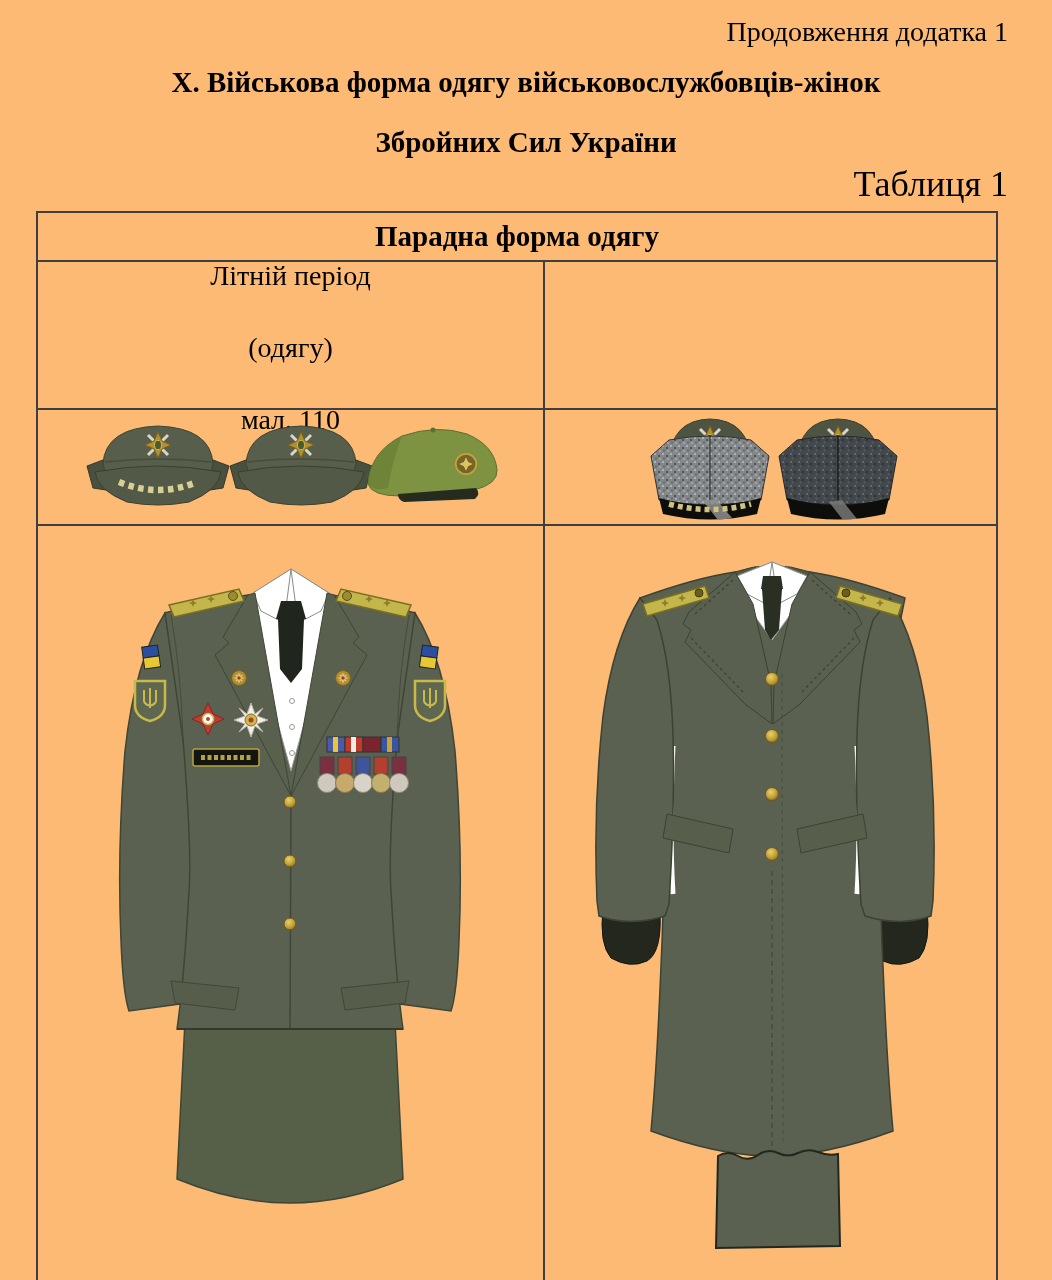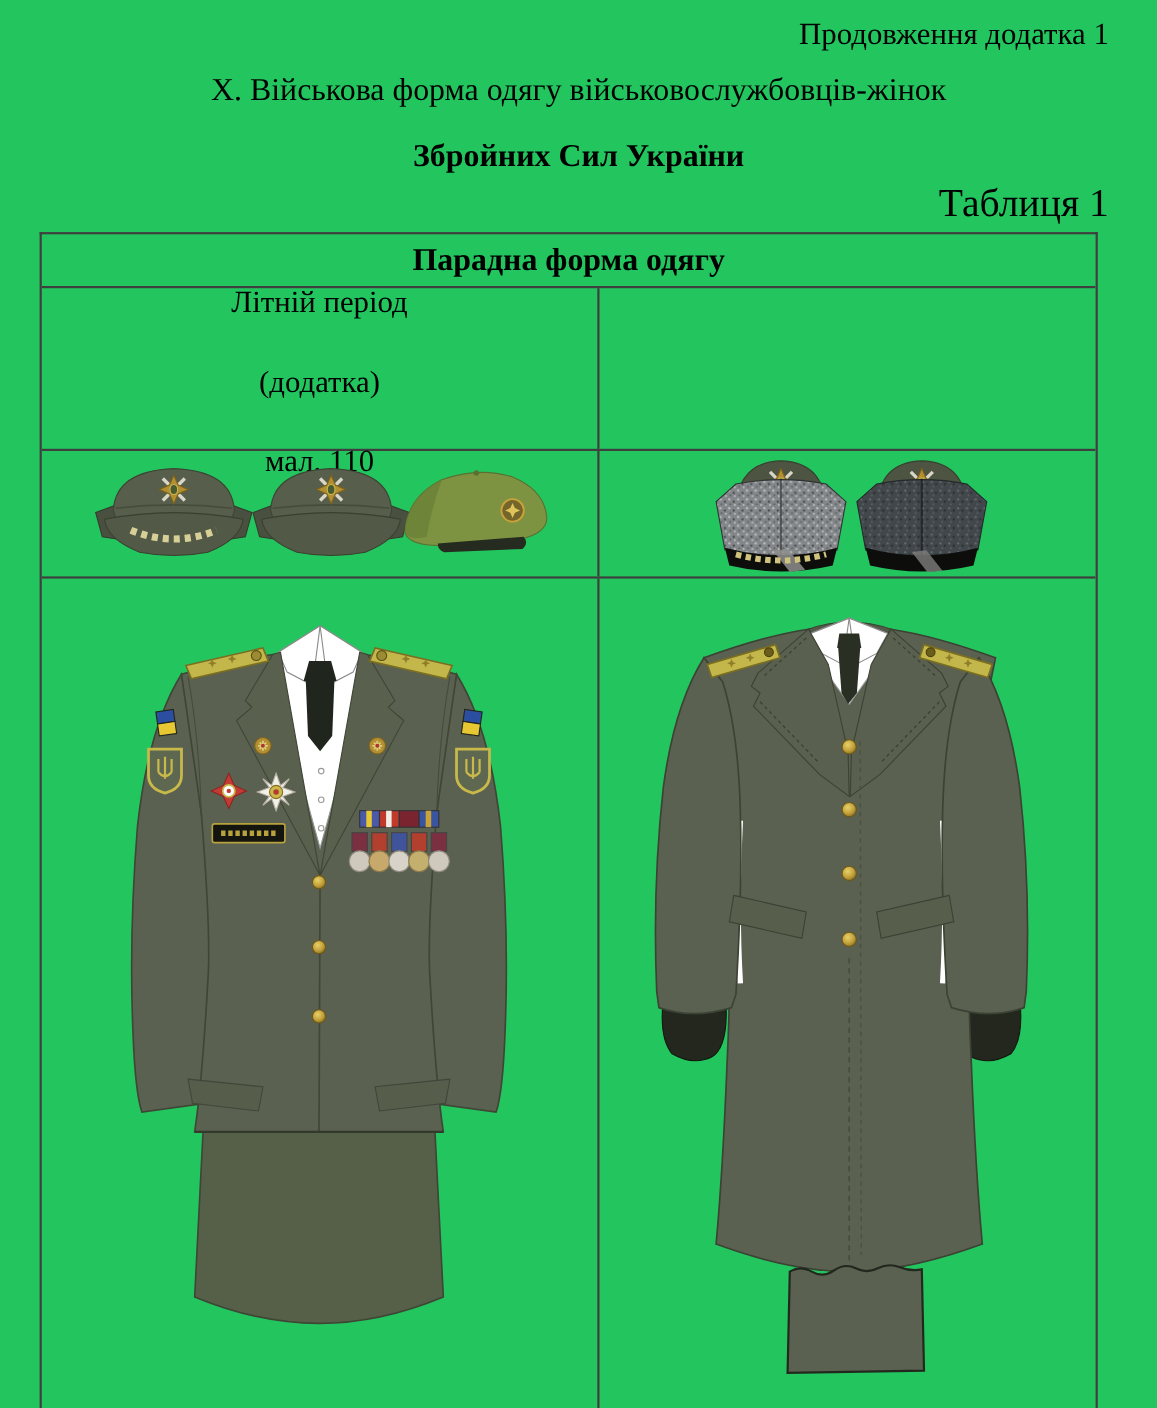--- a/index.html
+++ b/index.html
@@ -1,27 +1,27 @@
 <!DOCTYPE html>
 <html><head>
 <meta charset="utf-8">
 <style>
   html,body{margin:0;padding:0;background:#888;}
   .page{
     position:relative;
     width:1052px;height:1280px;
-    background:#22c55e;
+    background:#fdba74;
     font-family:"Liberation Serif", serif;
     color:#000;
     overflow:hidden;
     margin:0 auto;
   }
   .txt{position:absolute;white-space:nowrap;}
   .continuation{top:16px;right:44px;font-size:28px;}
-  .title1{top:66px;left:0;width:100%;text-align:center;font-size:29px;font-weight:normal;}
+  .title1{top:66px;left:0;width:100%;text-align:center;font-size:29px;font-weight:bold;}
   .title2{top:126px;left:0;width:100%;text-align:center;font-size:29px;font-weight:bold;}
   .caption{top:163px;right:44px;font-size:36px;}
 
   .uniform-table{
     position:absolute;left:36px;top:211px;width:962px;height:1069px;
     border:2px solid #3f3f3f;border-bottom:none;
     box-sizing:border-box;display:flex;flex-direction:column;overflow:hidden;
   }
   .t-row{display:flex;box-sizing:border-box;}
   .row-header{
@@ -94,21 +94,21 @@
 
   <div class="uniform-table">
 
     <div class="t-row row-header">
       <span>Парадна форма одягу</span>
     </div>
 
     <div class="t-row row-periods">
       <div class="cell cell-left period-cell">
         <div>Літній період</div>
-        <div>(додатка)</div>
+        <div>(одягу)</div>
         <div>мал. 110</div>
       </div>
     </div>
 
     <div class="t-row row-hats">
       <div class="cell cell-left">
 
         <svg class="ill" style="left:45px;top:6px" width="150" height="100" viewBox="0 0 150 100">
           <path d="M4,50 L28,41 L36,76 L10,72 Z" fill="#49503f" stroke="#343a2c"></path>
           <path d="M146,50 L122,41 L114,76 L140,72 Z" fill="#49503f" stroke="#343a2c"></path>

